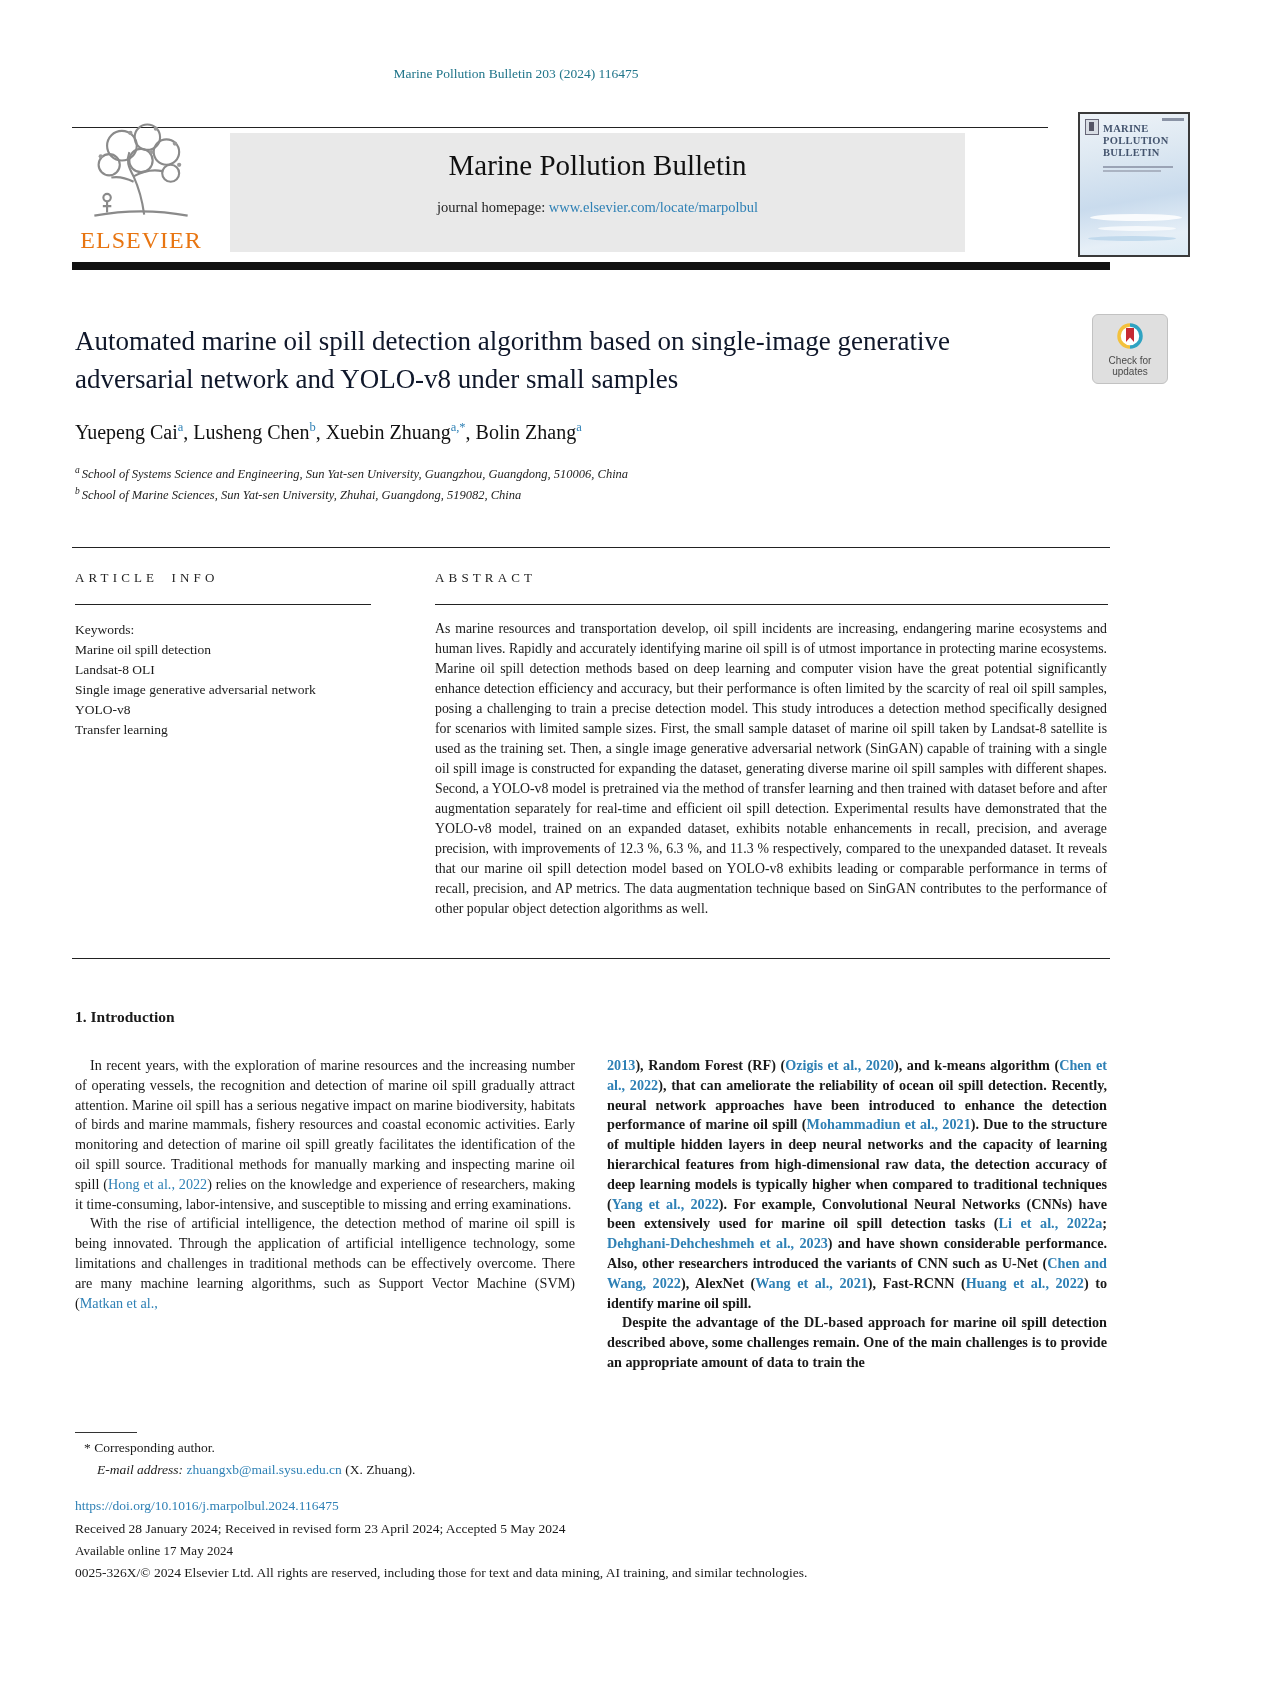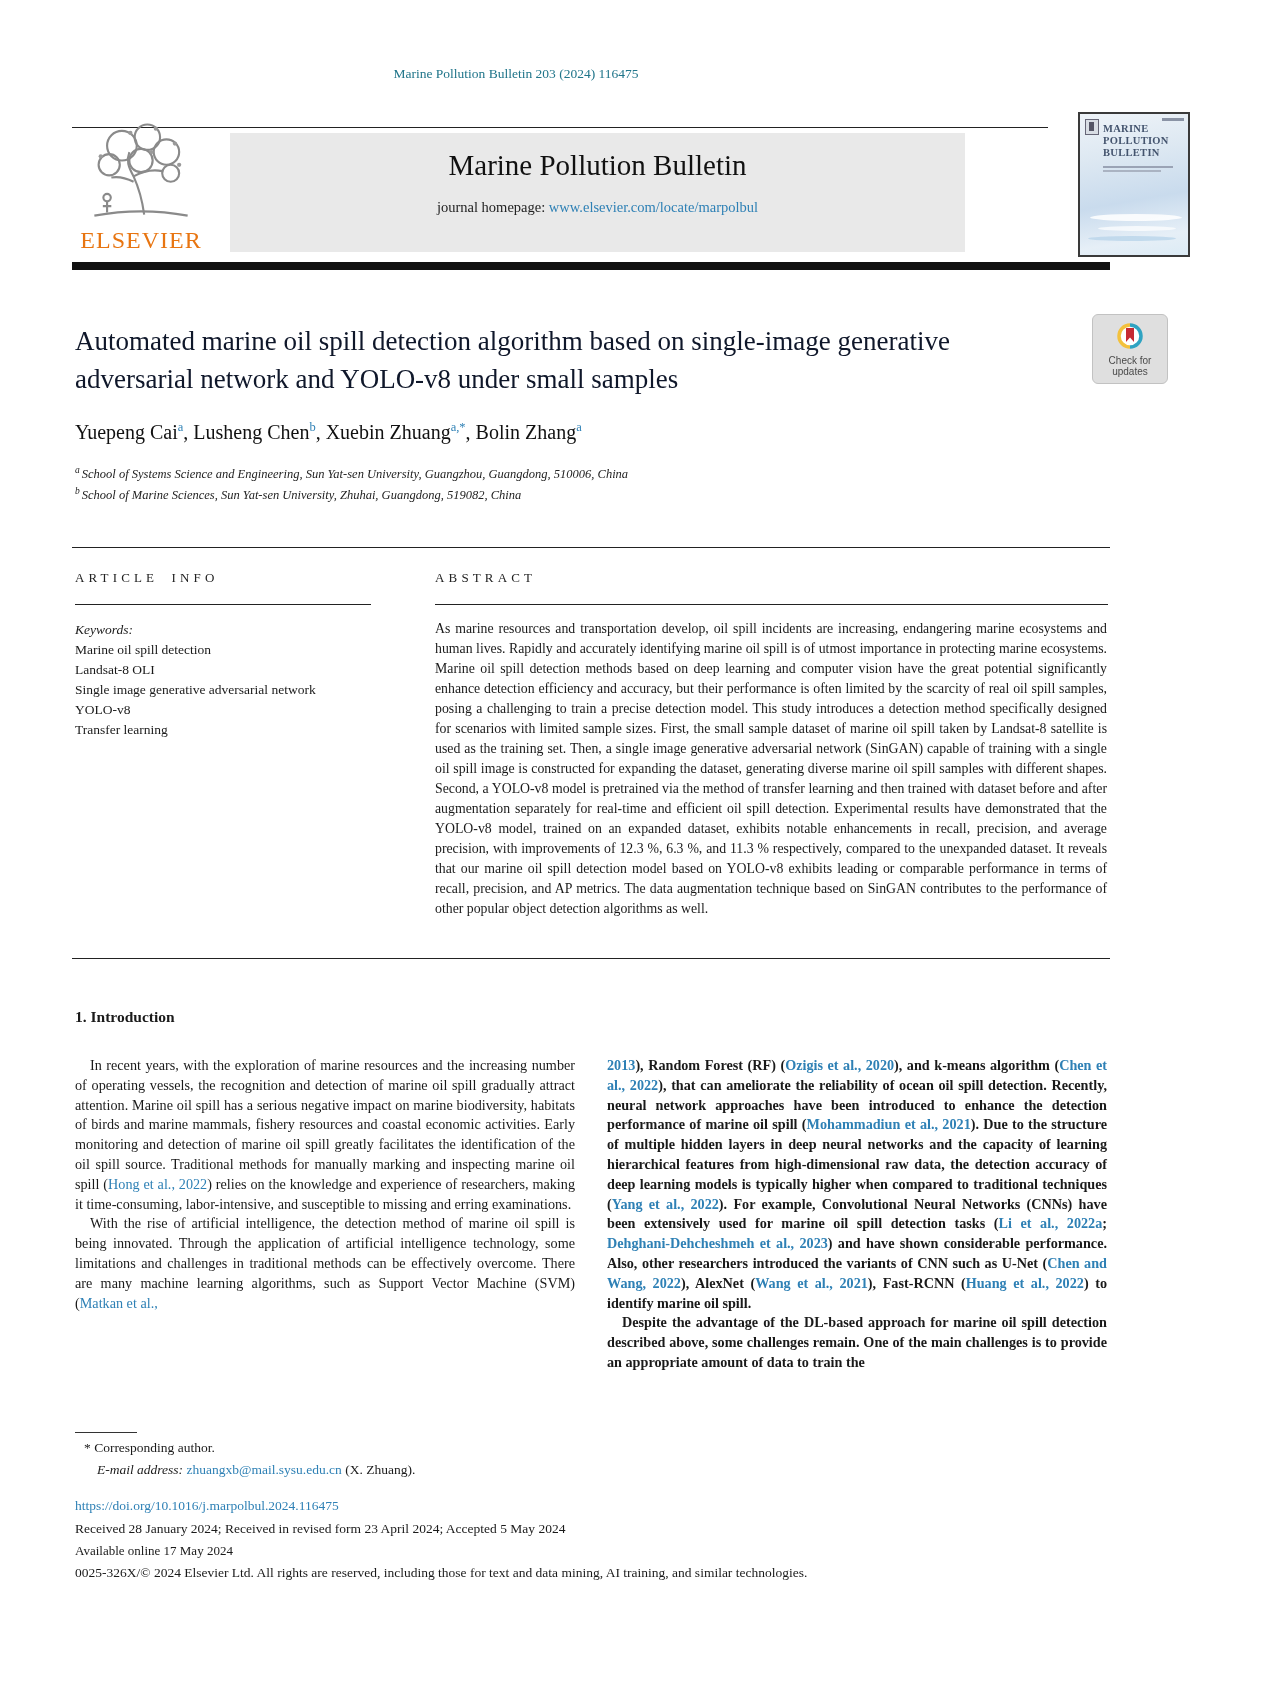--- a/index.html
+++ b/index.html
@@ -58,21 +58,21 @@
   .authors sup{font-size:12.5px;color:#2e80b5;}
   .affils{top:462px;left:75px;width:960px;}
   .affil{font-size:12.5px;font-style:italic;line-height:17px;color:#222;}
   .affil sup{font-size:9.5px;margin-right:2px;}
 
   
   .sec-heading{font-size:13px;letter-spacing:.32em;word-spacing:.45em;color:#222;}
   .h-info{top:570px;left:75px;}
   .h-abs{top:570px;left:435px;}
   .kwblock{top:620px;left:75px;width:300px;font-size:13.5px;line-height:20px;}
-  .kwlabel{font-style:italic;}
+  .kwlabel{}
   .abstract{top:619px;left:435px;width:672px;font-size:13.8px;line-height:20px;text-align:justify;color:#1a1a1a;}
 
   
   .intro-h{top:1008px;left:75px;font-size:15.5px;font-weight:bold;}
   .col{width:500px;font-size:14.2px;line-height:19.8px;text-align:justify;}
   .col-l{top:1056px;left:75px;}
   .col-r{top:1056px;left:607px;font-weight:bold;}
   .col p{margin:0;}
   .col p.indent{text-indent:15px;}
 

